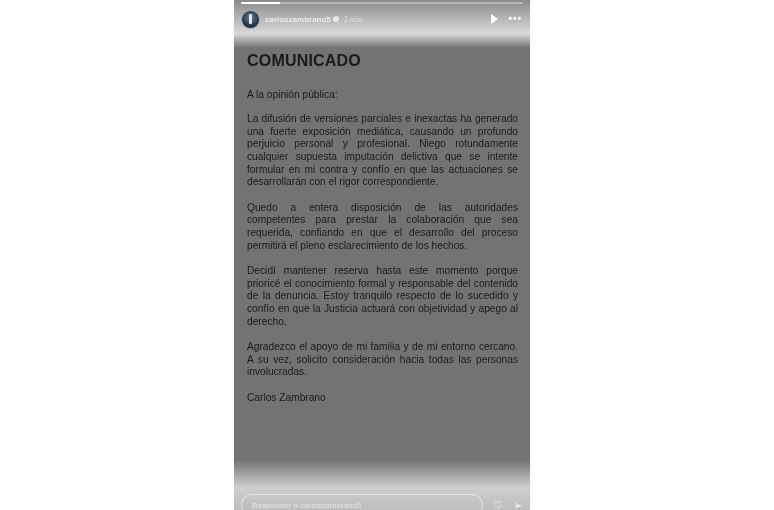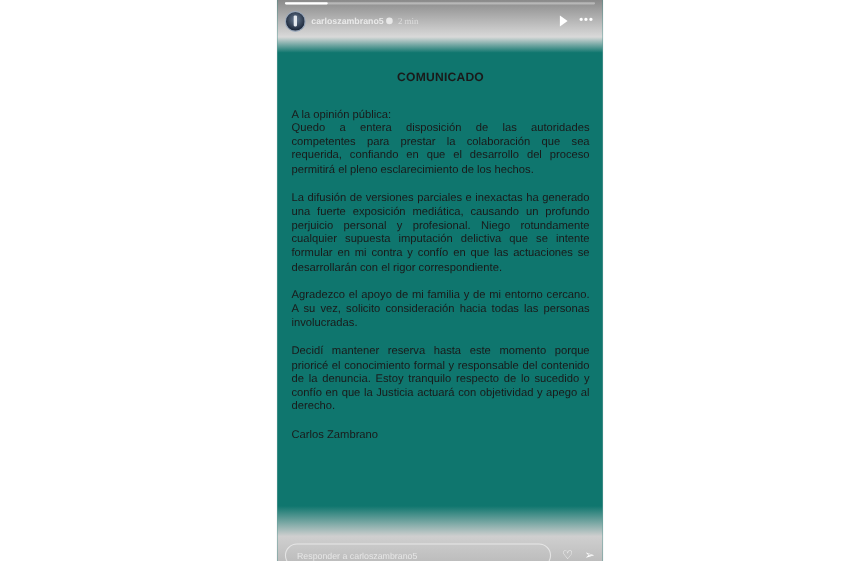--- a/index.html
+++ b/index.html
@@ -1,22 +1,22 @@
 <!DOCTYPE html>
 <html><head>
 <meta charset="utf-8">
 <style>
   html, body { margin:0; padding:0; }
   body {
     width:774px; height:510px; background:#ffffff; position:relative; overflow:hidden;
     font-family:"Liberation Sans", sans-serif;
   }
   .story {
-    position:absolute; left:252px; top:0; width:296px; height:510px;
-    background:#0f766e; overflow:hidden;
+    position:absolute; left:234px; top:0; width:296px; height:510px;
+    background:#737373; overflow:hidden;
     box-shadow: 0 0 1px rgba(0,0,0,0.15);
   }
   .top-shade {
     position:absolute; left:0; top:0; width:100%; height:48px;
     background:linear-gradient(#8a8a8a, #d9d9d9 70%, rgba(244,244,244,0));
   }
   .bottom-shade {
     position:absolute; left:0; bottom:0; width:100%; height:50px;
     background:linear-gradient(rgba(244,244,244,0), #cfcfcf 55%, #bdbdbd);
   }
@@ -52,24 +52,24 @@
   .play-icon {
     width:0; height:0; border-left:7px solid #ffffff;
     border-top:5px solid transparent; border-bottom:5px solid transparent;
   }
   .more-icon { color:#ffffff; font-size:10px; letter-spacing:1px; font-weight:bold; line-height:1; }
   .doc {
     position:absolute; left:13px; right:12px; top:52px;
     color:#1a1a1a; font-size:10.2px; line-height:12.6px;
   }
   .doc-title {
-    text-align:center; font-weight:bold; font-size:11px; margin:13px 0 21px 0; letter-spacing:0.2px;
+    text-align:left; font-weight:bold; font-size:16px; margin:3px 0 21px 0; letter-spacing:0.2px;
   }
   .doc p { margin:0 0 13px 0; text-align:justify; }
-  .doc .salutation { margin-bottom:0; }
+  .doc .salutation { margin-bottom:12px; }
   .doc .signature { margin-top:4px; }
   .footer {
     position:absolute; left:7px; right:7px; bottom:-6px; height:22px;
     display:flex; align-items:center;
   }
   .reply-input {
     flex:1; height:20px; border:1px solid rgba(255,255,255,0.7); border-radius:12px;
     color:#f0f0f0; font-size:8px; padding-left:10px; display:flex; align-items:center;
     background:transparent; opacity:0.8;
   }
@@ -94,24 +94,24 @@
     <span class="time">2 min</span>
     <div class="header-right">
       <span class="play-icon"></span>
       <span class="more-icon">•••</span>
     </div>
   </div>
 
   <div class="doc">
     <div class="doc-title">COMUNICADO</div>
     <p class="salutation">A la opinión pública:</p>
+    <p>La difusión de versiones parciales e inexactas ha generado una fuerte exposición mediática, causando un profundo perjuicio personal y profesional. Niego rotundamente cualquier supuesta imputación delictiva que se intente formular en mi contra y confío en que las actuaciones se desarrollarán con el rigor correspondiente.</p>
     <p>Quedo a entera disposición de las autoridades competentes para prestar la colaboración que sea requerida, confiando en que el desarrollo del proceso permitirá el pleno esclarecimiento de los hechos.</p>
-    <p>La difusión de versiones parciales e inexactas ha generado una fuerte exposición mediática, causando un profundo perjuicio personal y profesional. Niego rotundamente cualquier supuesta imputación delictiva que se intente formular en mi contra y confío en que las actuaciones se desarrollarán con el rigor correspondiente.</p>
+    <p>Decidí mantener reserva hasta este momento porque prioricé el conocimiento formal y responsable del contenido de la denuncia. Estoy tranquilo respecto de lo sucedido y confío en que la Justicia actuará con objetividad y apego al derecho.</p>
     <p>Agradezco el apoyo de mi familia y de mi entorno cercano. A su vez, solicito consideración hacia todas las personas involucradas.</p>
-    <p>Decidí mantener reserva hasta este momento porque prioricé el conocimiento formal y responsable del contenido de la denuncia. Estoy tranquilo respecto de lo sucedido y confío en que la Justicia actuará con objetividad y apego al derecho.</p>
     <p class="signature">Carlos Zambrano</p>
   </div>
 
   <div class="bottom-shade"></div>
 
   <div class="footer">
     <div class="reply-input">Responder a carloszambrano5</div>
     <span class="heart-icon">♡</span>
     <span class="send-icon">➢</span>
   </div>

